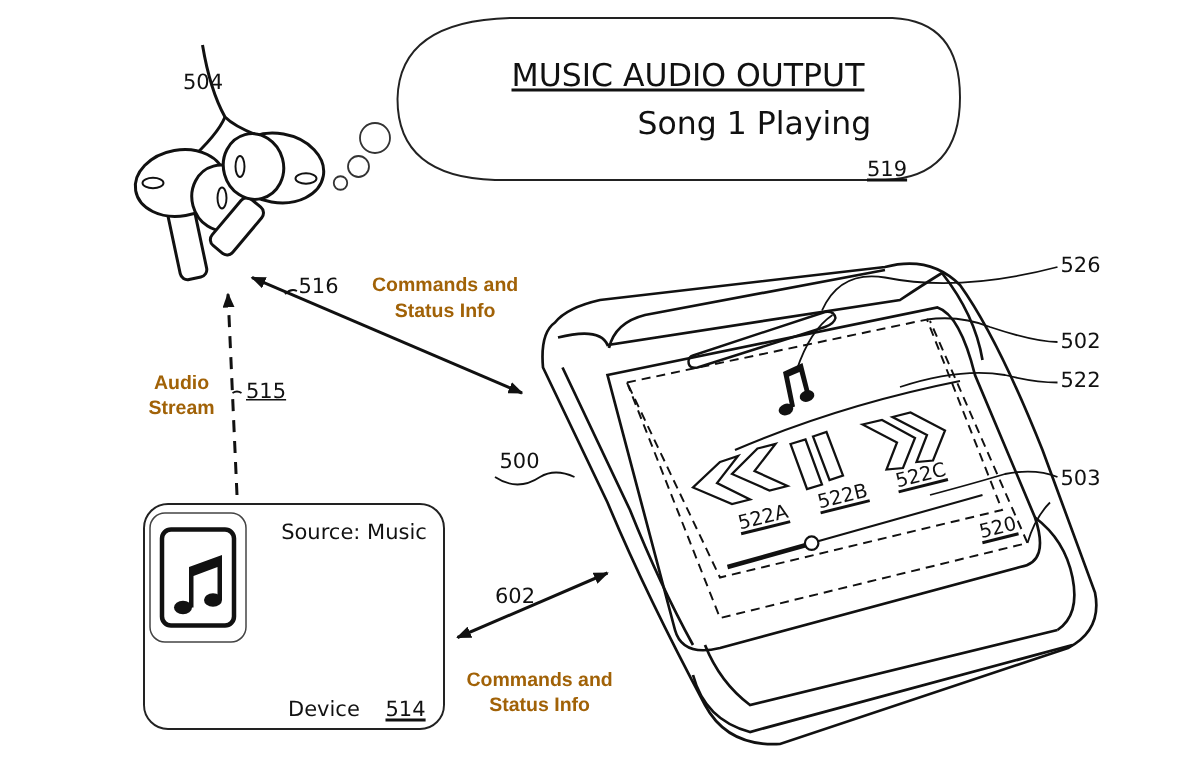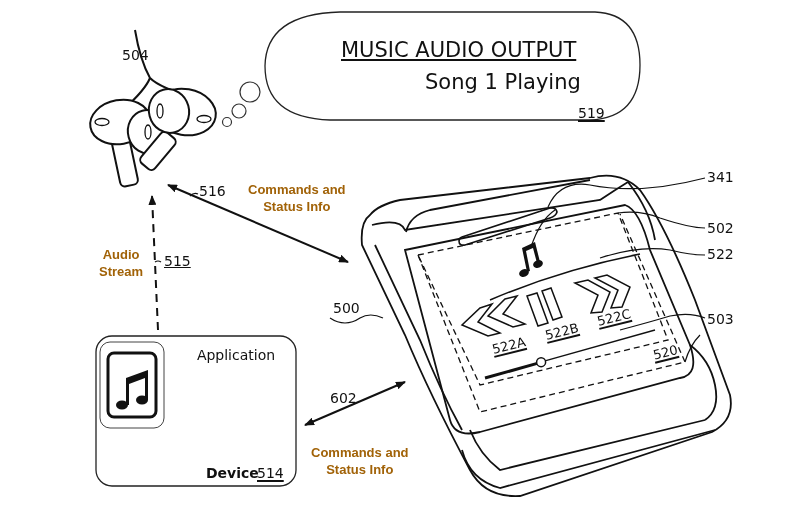--- a/index.html
+++ b/index.html
@@ -152,26 +152,26 @@
 
 <div class="lbl ref" style="left:333px; top:301px;">500</div>
 
 <div class="lbl ref" style="left:330px; top:391px;">602</div>
 <div class="lbl cmd" style="left:311px; top:444px;">
   <div>Commands and</div>
   <div>Status Info</div>
 </div>
 
 <div class="lbl dev-text" style="left:180px; top:346px; width:112px;">
-  <div>Application</div>
+  <div>Source: Music</div>
 </div>
-<div class="lbl ref" style="left:206px; top:466px;font-weight:bold;">Device</div>
+<div class="lbl ref" style="left:192px; top:466px;">Device</div>
 <div class="lbl ref ul" style="left:257px; top:466px;">514</div>
 
-<div class="lbl ref" style="left:707px; top:170px;">341</div>
+<div class="lbl ref" style="left:707px; top:170px;">526</div>
 <div class="lbl ref" style="left:707px; top:221px;">502</div>
 <div class="lbl ref" style="left:707px; top:247px;">522</div>
 <div class="lbl ref" style="left:707px; top:312px;">503</div>
 
 <div class="lbl ref ul" style="left:492px; top:339px; font-size:13px; transform:rotate(-14deg);">522A</div>
 <div class="lbl ref ul" style="left:545px; top:325px; font-size:13px; transform:rotate(-14deg);">522B</div>
 <div class="lbl ref ul" style="left:597px; top:311px; font-size:13px; transform:rotate(-14deg);">522C</div>
 <div class="lbl ref ul" style="left:653px; top:346px; font-size:13px; transform:rotate(-14deg);">520</div>
 
 </body></html>

